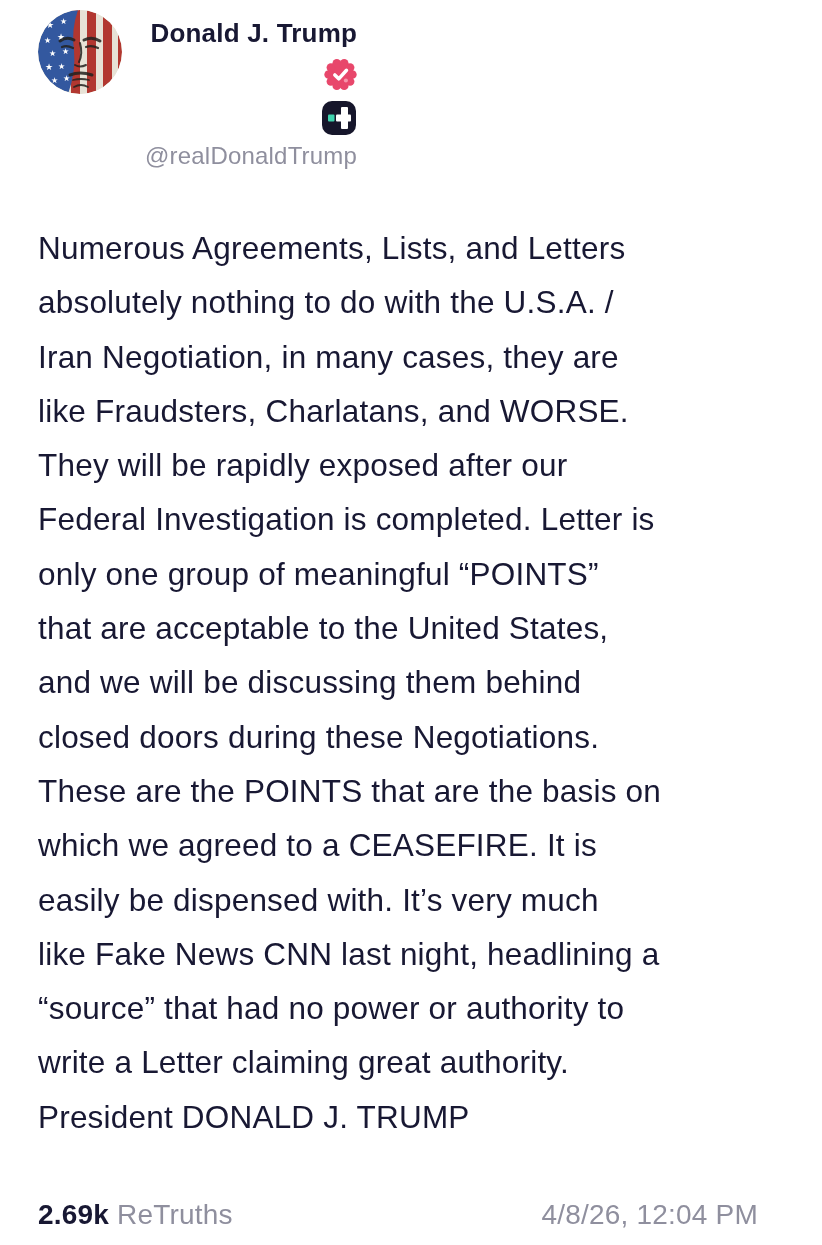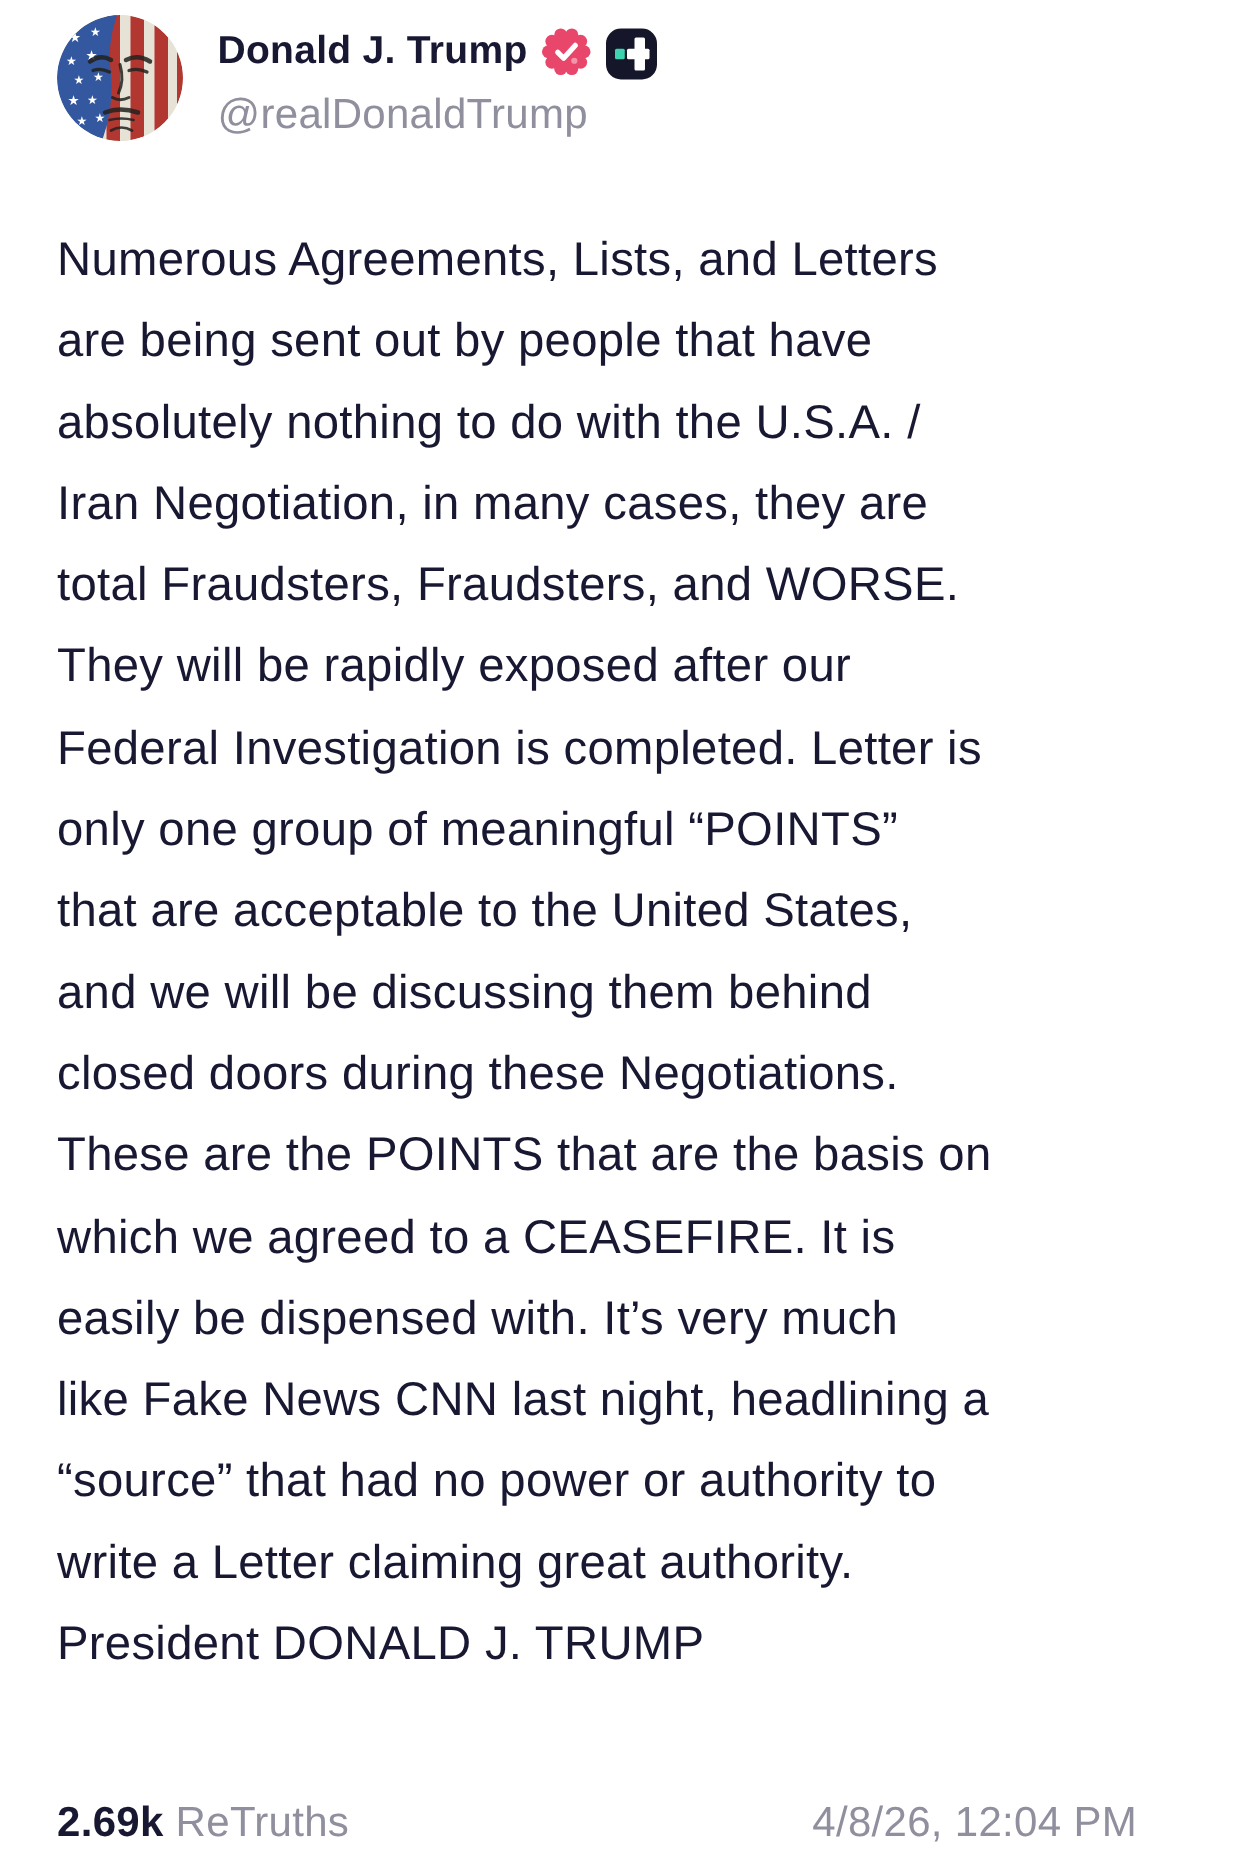--- a/index.html
+++ b/index.html
@@ -18,28 +18,28 @@
     overflow:hidden;
   }
   
   .header{display:flex;align-items:flex-start;gap:23px;}
   .avatar{
     width:84px;height:84px;border-radius:50%;
     overflow:hidden;flex:0 0 auto;cursor:pointer;
     background:#e7e2d6;
   }
   .id-block{padding-top:8px;min-width:0;}
-  .name-row{display:flex;align-items:flex-start;gap:9px;}
+  .name-row{display:flex;align-items:flex-end;gap:9px;flex-direction:column;}
   .display-name{
     font-size:26px;font-weight:700;color:var(--ink);
     letter-spacing:.2px;cursor:pointer;white-space:nowrap;
   }
   .badge{display:block;flex:0 0 auto;}
   .handle{
-    margin-top:6px;font-size:28px;color:var(--muted);
+    margin-top:6px;font-size:24px;color:var(--muted);
     letter-spacing:.2px;cursor:pointer;
   }
   
   .post-body{
     margin-top:51px;
     font-size:31.5px;
     line-height:54.3px;
     color:var(--ink);
     letter-spacing:.2px;
   }
@@ -135,24 +135,23 @@
           <rect x="7" y="14.5" width="6.5" height="7" rx="1" fill="#3ed3ae"></rect>
         </svg>
       </div>
 
       <div class="handle">@realDonaldTrump</div>
     </div>
   </div>
 
   <div class="post-body">
       <div>Numerous Agreements, Lists, and Letters</div>
-      <div>are being sent out by people that have</div>
       <div>absolutely nothing to do with the U.S.A. /</div>
       <div>Iran Negotiation, in many cases, they are</div>
-      <div>total Fraudsters, Fraudsters, and WORSE.</div>
+      <div>like Fraudsters, Charlatans, and WORSE.</div>
       <div>They will be rapidly exposed after our</div>
       <div>Federal Investigation is completed. Letter is</div>
       <div>only one group of meaningful “POINTS”</div>
       <div>that are acceptable to the United States,</div>
       <div>and we will be discussing them behind</div>
       <div>closed doors during these Negotiations.</div>
       <div>These are the POINTS that are the basis on</div>
       <div>which we agreed to a CEASEFIRE. It is</div>
       <div>easily be dispensed with. It’s very much</div>
       <div>like Fake News CNN last night, headlining a</div>

